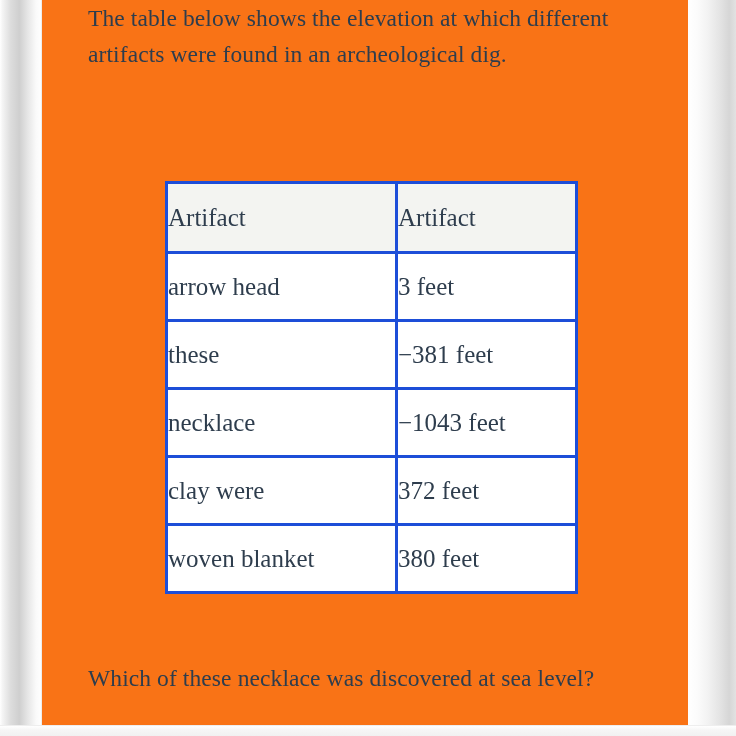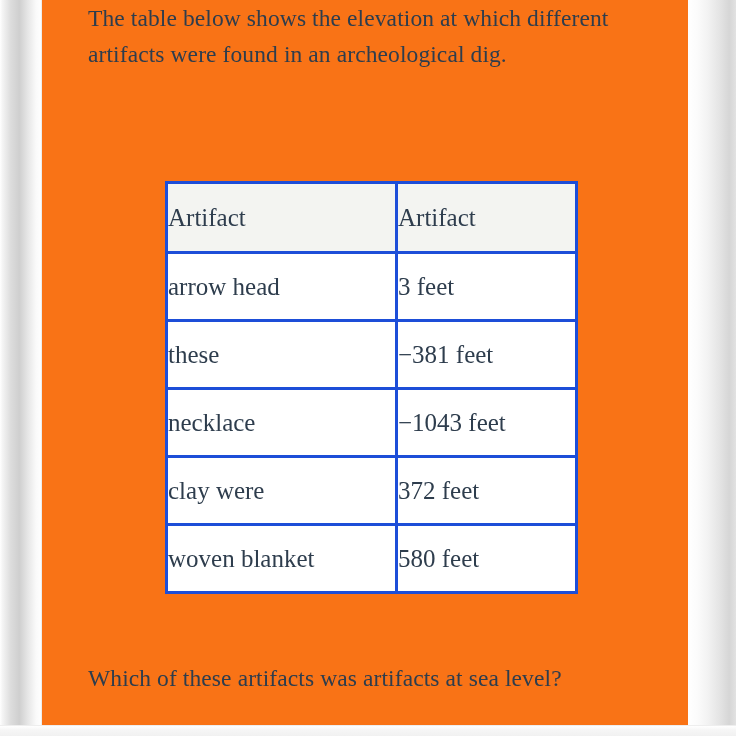--- a/index.html
+++ b/index.html
@@ -174,22 +174,22 @@
           <tr>
             <td>necklace</td>
             <td>−1043 feet</td>
           </tr>
           <tr>
             <td>clay were</td>
             <td>372 feet</td>
           </tr>
           <tr>
             <td>woven blanket</td>
-            <td>580 feet</td>
+            <td>380 feet</td>
           </tr>
         </tbody>
       </table>
     </div>
 
-    <p id="question-text" class="prompt-text">Which of these artifacts was artifacts at sea level?</p>
+    <p id="question-text" class="prompt-text">Which of these necklace was discovered at sea level?</p>
 
   </div>
 </div>
 
 </body></html>

